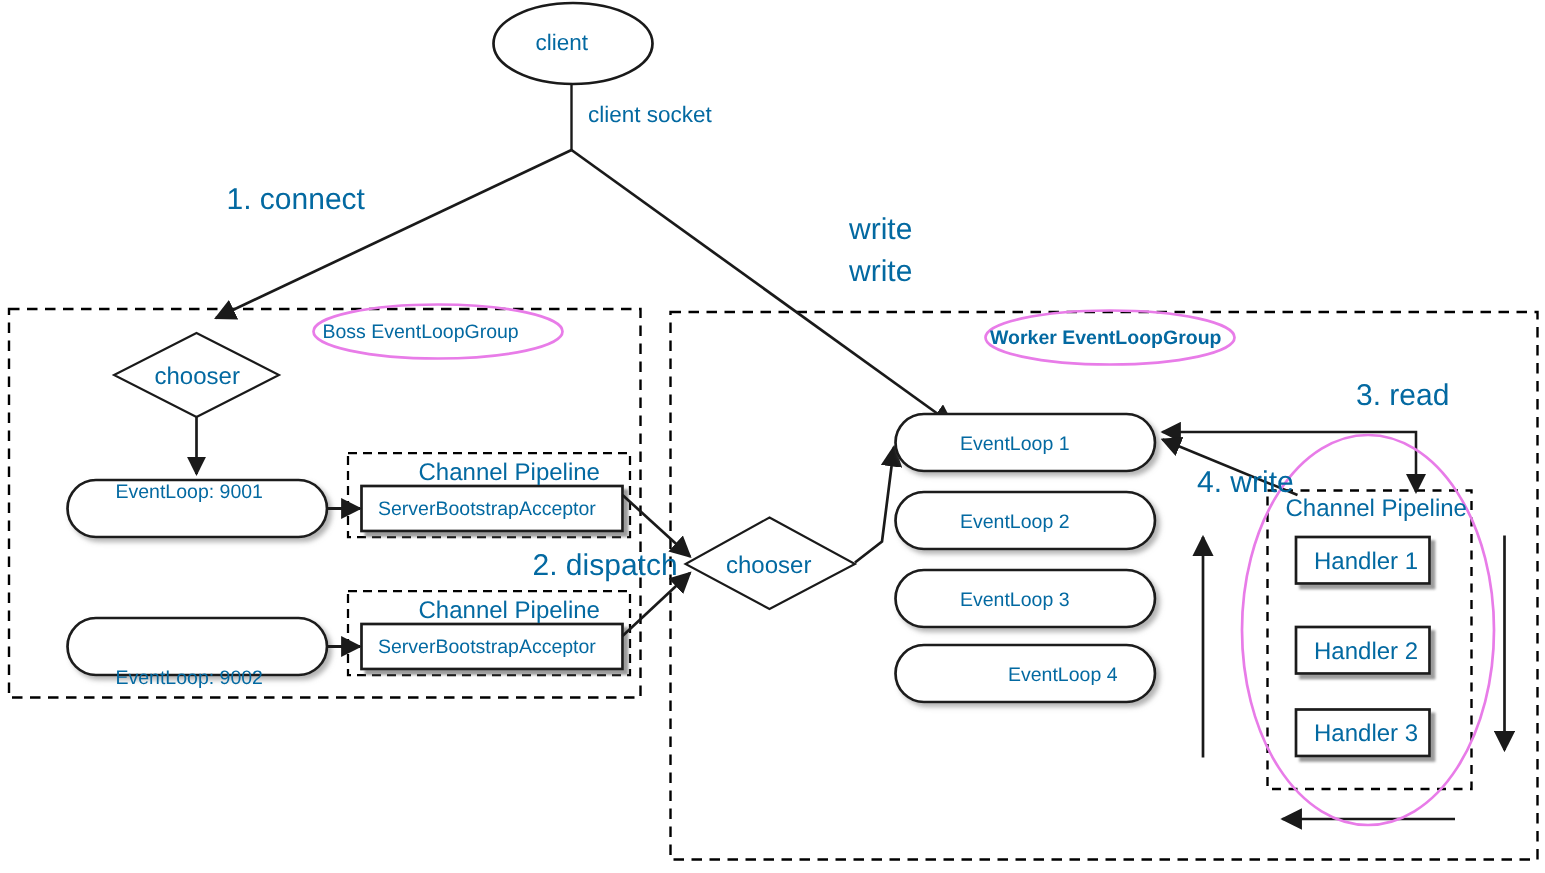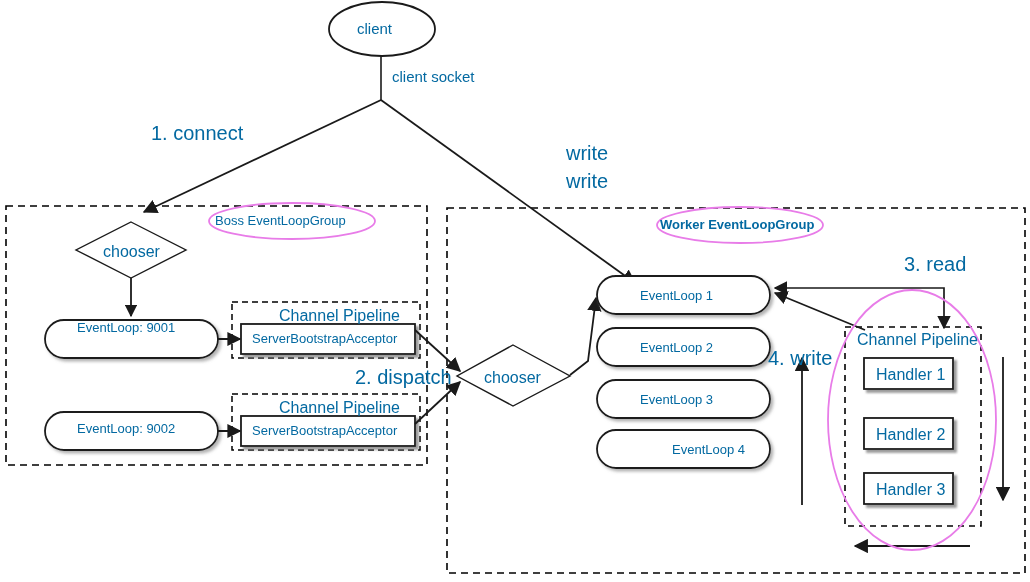--- a/index.html
+++ b/index.html
@@ -126,29 +126,29 @@
   <div class="lbl step-label" style="left:151px; top:122px;">1. connect</div>
 
   <div class="lbl step-label" style="left:566px; top:142px;">write</div>
 
   <div class="lbl step-label" style="left:566px; top:170px;">write</div>
 
   <div class="lbl step-label" style="left:355px; top:366px;text-align:right;">2. dispatch</div>
 
   <div class="lbl step-label" style="left:888px; top:253px;margin-left:16px;">3. read</div>
 
-  <div class="lbl step-label" style="left:768px; top:311px;margin-top:36px;">4. write</div>
+  <div class="lbl step-label" style="left:798px; top:311px;">4. write</div>
 
   <div class="lbl group-label" style="left:215px; top:213px;">Boss EventLoopGroup</div>
 
   <div class="lbl small-label" style="left:103px; top:243px;">chooser</div>
 
   <div class="lbl node-label" style="left:77px; top:320px;">EventLoop: 9001</div>
 
-  <div class="lbl node-label" style="left:77px; top:421px;">EventLoop: 9002</div>
+  <div class="lbl node-label" style="left:77px; top:444px;">EventLoop: 9002</div>
 
   <div class="lbl small-label" style="left:279px; top:307px;">Channel Pipeline</div>
 
   <div class="lbl node-label" style="left:252px; top:331px;">ServerBootstrapAcceptor</div>
 
   <div class="lbl small-label" style="left:279px; top:399px;">Channel Pipeline</div>
 
   <div class="lbl node-label" style="left:252px; top:423px;">ServerBootstrapAcceptor</div>
 
   <div class="lbl group-label" style="left:660px; top:217px;font-weight:bold;">Worker EventLoopGroup</div>

